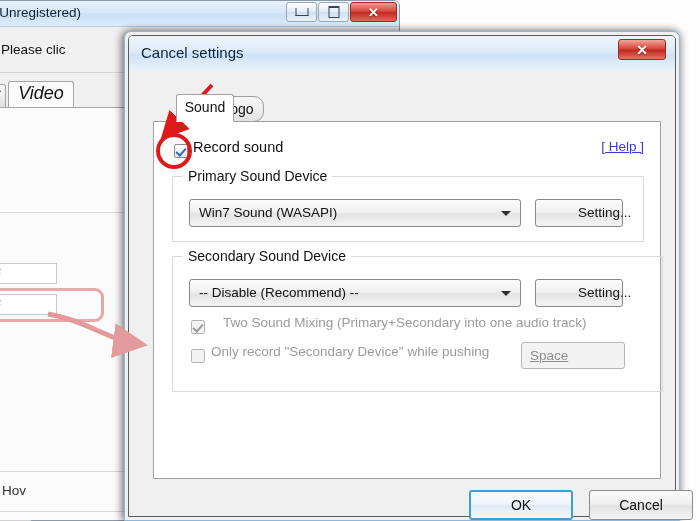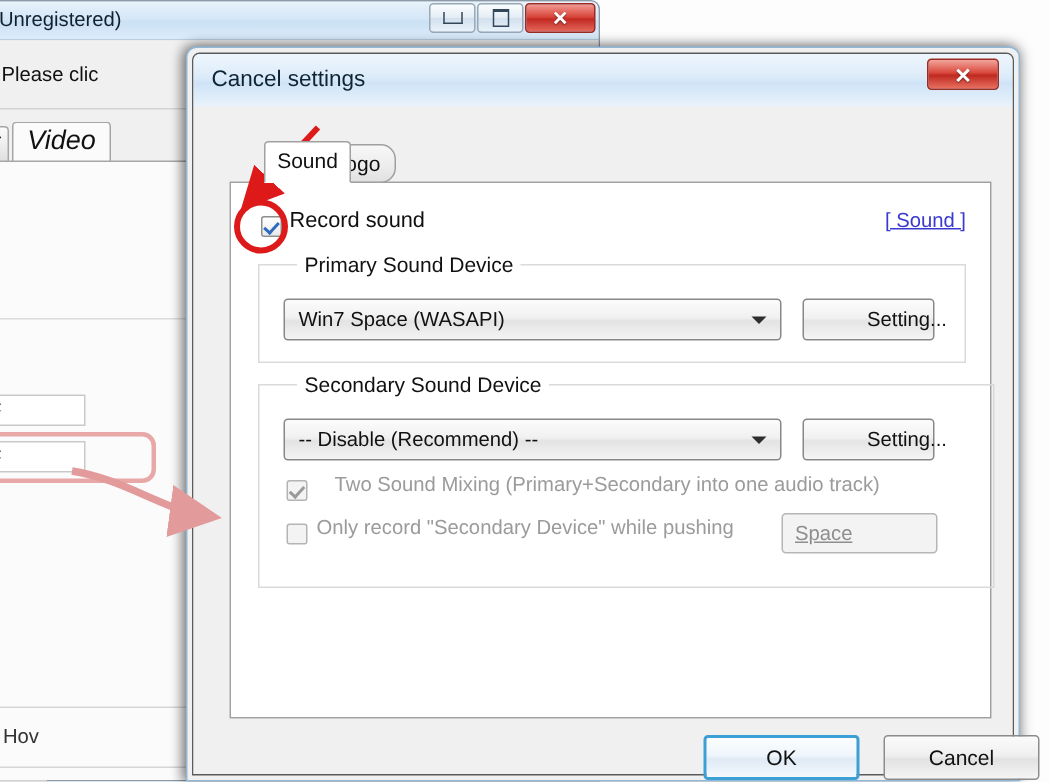--- a/index.html
+++ b/index.html
@@ -180,21 +180,21 @@
     position: absolute; right: 16px; top: 17px;
     font-size: 13.5px; color: #3a3ad0; text-decoration: underline;
     white-space: nowrap; cursor: pointer;
   }
 
   
   .groupbox {
     position: absolute; border: 1px solid #dadada; background: transparent;
   }
   .group-title {
-    position: absolute; top: -9px; left: 25px; padding: 0 5px;
+    position: absolute; top: -9px; left: 10px; padding: 0 5px;
     background: #ffffff; font-size: 14px; color: #111; white-space: nowrap;
   }
   #grp-primary { left: 18px; top: 54px; width: 472px; height: 66px; }
   #grp-secondary { left: 18px; top: 134px; width: 491px; height: 136px; }
 
   .combo {
     position: absolute; height: 28px;
     border: 1px solid #888888; border-radius: 3px;
     background: linear-gradient(to bottom, #fcfcfc 0%, #f0f0f0 46%, #e3e3e3 54%, #f4f4f4 100%);
   }
@@ -334,26 +334,26 @@
 
         <div id="dlg-tabs">
           <div class="dtab" id="dtab-sound">Sound</div>
           <div class="dtab" id="dtab-logo">Logo</div>
         </div>
 
         <div id="dlg-tabpanel">
 
           <div id="chk-recsound"></div>
           <div id="lbl-recsound">Record sound</div>
-          <div id="help-link">[ Sound ]</div>
+          <div id="help-link">[ Help ]</div>
 
           <div class="groupbox" id="grp-primary">
             <div class="group-title">Primary Sound Device</div>
             <div class="combo" id="combo-primary">
-              <span class="ctext">Win7 Space (WASAPI)</span>
+              <span class="ctext">Win7 Sound (WASAPI)</span>
               <span class="carrow"></span>
             </div>
             <div class="setbtn" id="setbtn-primary">Setting...</div>
           </div>
 
           <div class="groupbox" id="grp-secondary">
             <div class="group-title">Secondary Sound Device</div>
             <div class="combo" id="combo-secondary">
               <span class="ctext">-- Disable (Recommend) --</span>
               <span class="carrow"></span>

